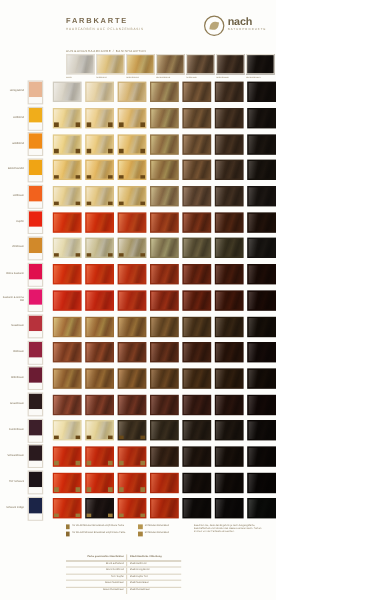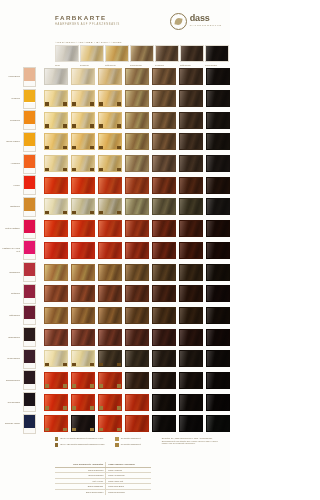--- a/index.html
+++ b/index.html
@@ -159,21 +159,21 @@
   <div class="header">
     <div class="title-block">
       <div class="title">FARBKARTE</div>
       <div class="subtitle">HAARFARBEN AUF PFLANZENBASIS</div>
     </div>
     <div class="logo">
       <div class="logo-mark">
         <div class="petal"></div>
       </div>
       <div class="logo-text">
-        <div class="logo-name">dass</div>
+        <div class="logo-name">nach</div>
         <div class="logo-sub">NATURPRODUKTE</div>
       </div>
     </div>
   </div>
 
   <div class="colhead-label">AUSGANGSHAARFARBE / BASISHAARTON</div>
   <div class="head-row" id="headRow">
       <div class="head-cell">
         <div class="head-sw" style="background: rgb(217, 212, 201);">
           <div class="sheen"></div>

